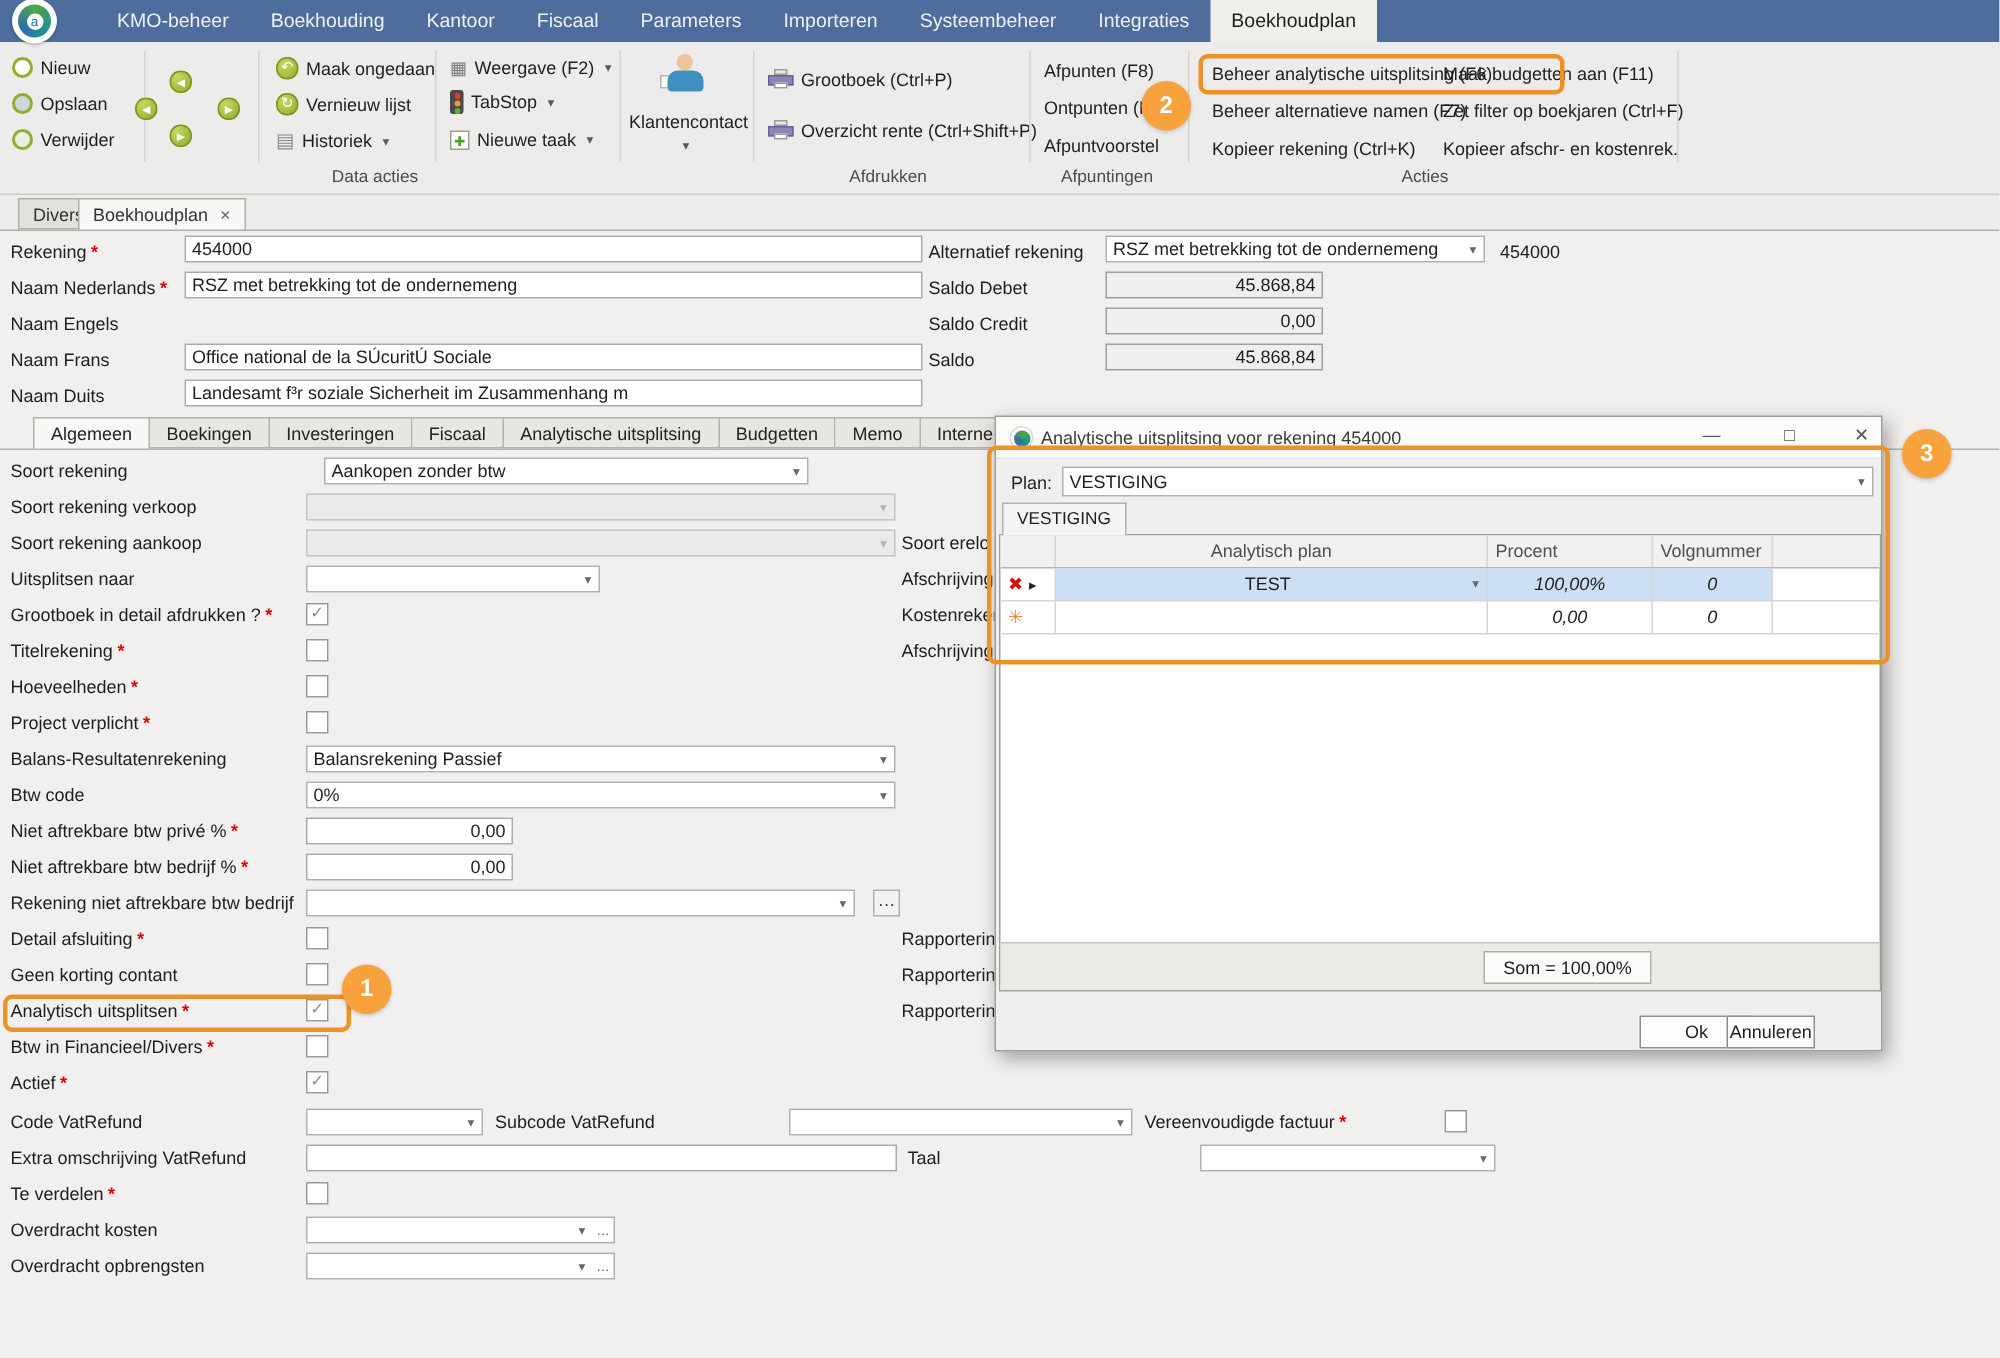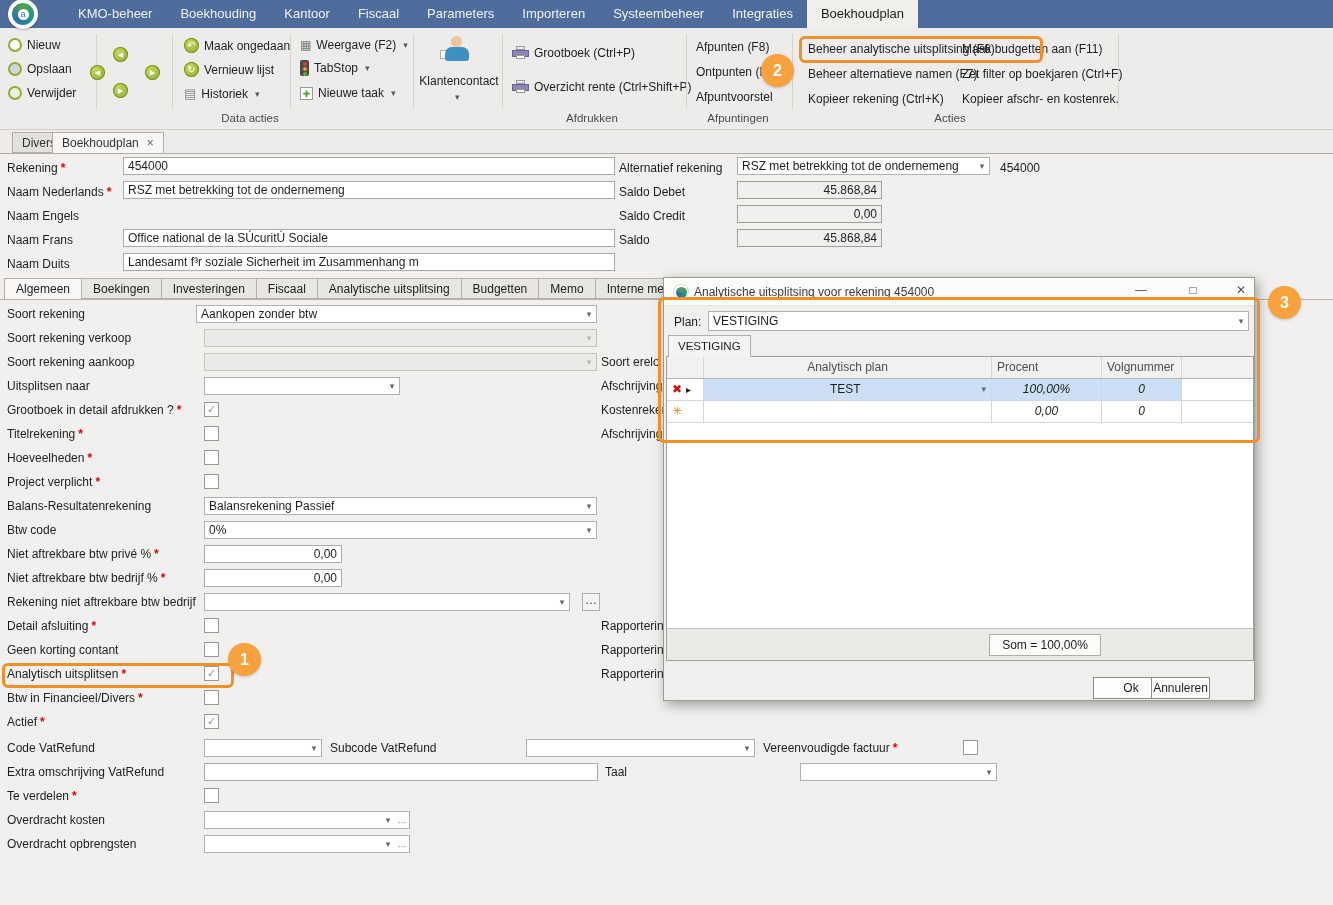--- a/index.html
+++ b/index.html
@@ -51,21 +51,21 @@
   .inp.num { text-align:right; }
   .ro { background:#efefee; border:1px solid #9f9e9b; text-align:right; }
   .combo { position:absolute; height:18px; background:#fff; border:1px solid #b2b0ae; display:flex; align-items:center; }
   .combo .cval { flex:1; padding:0 4px; white-space:nowrap; overflow:hidden; line-height:16px; }
   .combo .carr { width:14px; text-align:center; color:#676767; font-size:9px; }
   .combo.dis { background:#eceae8; border-color:#c6c4c1; } .combo.dis .carr { color:#b5b3b0; }
   .dots { position:absolute; width:18px; height:18px; background:#f4f3f1; border:1px solid #b2b0ae; text-align:center; line-height:12px; color:#444; }
   .cb { position:absolute; width:15px; height:15px; background:#fff; border:1px solid #9a9996; text-align:center; line-height:13px; font-size:11px; color:#8f8e8b; }
   .subtabs { position:absolute; left:4px; top:123px; display:flex; }
   .stab { height:21px; line-height:20px; padding:0 11px; border:1px solid #b5b2ad; border-left-width:0; background:#e8e6e2; color:#222; }
-  .stab:first-child { border-left-width:1px; }
+  .stab:first-child { border-left-width:1px;margin-left:18px; }
   .stab.active { background:#f8f7f5; height:22px; border-bottom:none; }
   .subline { position:absolute; left:0; top:144px; width:1333px; height:1px; background:#b5b2ad; }
   .sidelbl { position:absolute; left:601px; white-space:nowrap; }
   
   .dialog { position:absolute; left:663px; top:277px; width:592px; height:424px; background:#f0efed; border:1px solid #9b9b98; box-shadow:3px 4px 12px rgba(0,0,0,.35); z-index:40;padding-left:24px; }
   .dtitle { position:absolute; left:0; top:0; width:100%; height:28px; background:#fcfcfb; border-bottom:1px solid #e3e2df; }
   .dtitle .txt { position:absolute; left:30px; top:7px; color:#3c3c3c; }
   .wctl { position:absolute; top:5px; width:20px; text-align:center; color:#555; font-size:12px; cursor:default; }
   .dlogo { position:absolute; left:9px; top:6px; width:16px; height:16px; border-radius:50%; background:#fff; border:1px solid #ddd; display:flex; align-items:center; justify-content:center; }
   .dlogo i { width:11px; height:11px; border-radius:50%; background:conic-gradient(#53a447,#1d948b,#2e6fae,#53a447); }
@@ -272,21 +272,21 @@
       <div class="stab">Investeringen</div>
       <div class="stab">Fiscaal</div>
       <div class="stab">Analytische uitsplitsing</div>
       <div class="stab">Budgetten</div>
       <div class="stab">Memo</div>
       <div class="stab">Interne memo</div>
     </div>
     <div class="subline"></div>
 
     <span class="lbl" style="left:7px;top:152px">Soort rekening</span>
-    <div class="combo" style="left:196px;top:150px;width:401px">
+    <div class="combo" style="left:216px;top:150px;width:323px">
         <span class="cval">Aankopen zonder btw</span>
         <span class="carr">▾</span>
       </div>
     <span class="lbl" style="left:7px;top:176px">Soort rekening verkoop</span>
     <div class="combo dis" style="left:204px;top:174px;width:393px">
         <span class="cval"></span>
         <span class="carr">▾</span>
       </div>
     <span class="lbl" style="left:7px;top:200px">Soort rekening aankoop</span>
     <div class="combo dis" style="left:204px;top:198px;width:393px">

